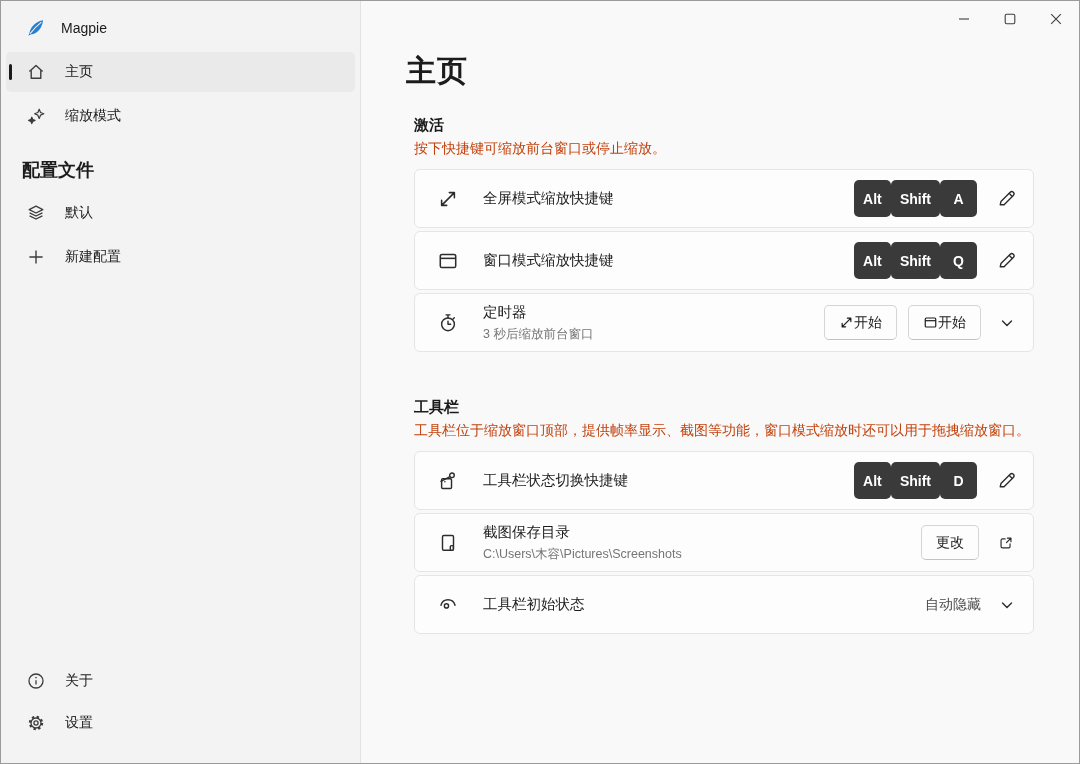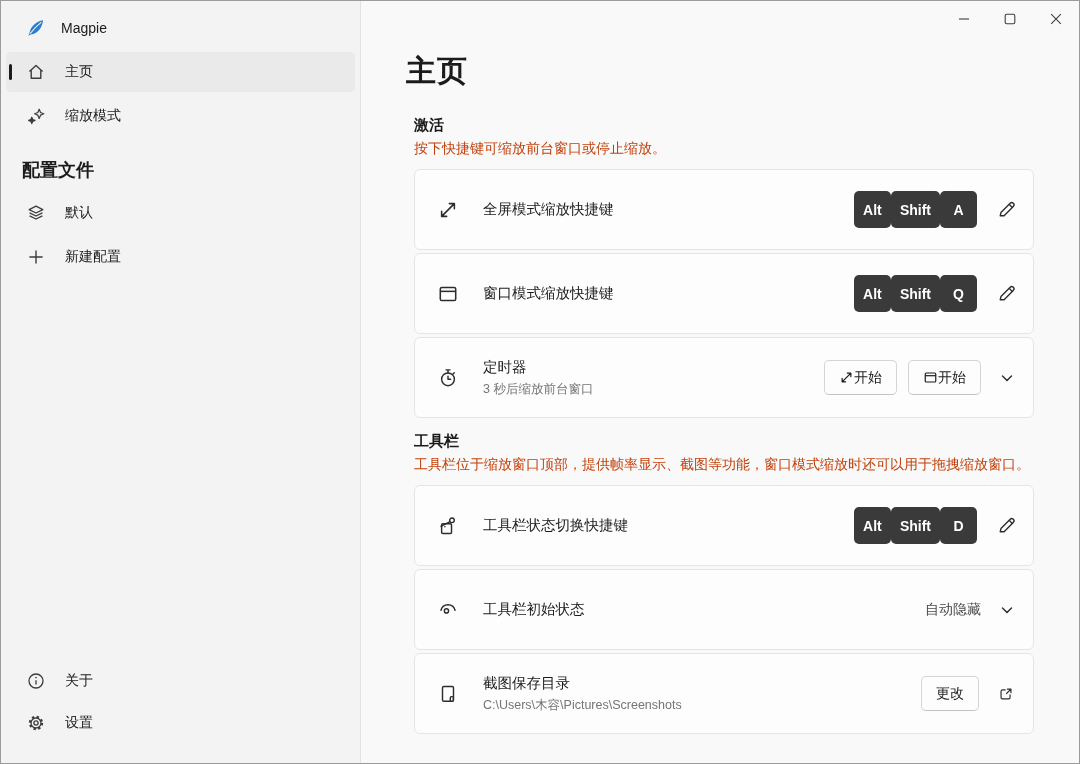--- a/index.html
+++ b/index.html
@@ -34,27 +34,27 @@
   .section-label{font-size:18px;font-weight:700;color:#1b1b1b;padding:20px 0 9px 21px;}
   .sidebar-spacer{flex:1;}
   .sidebar-footer{padding-bottom:18px;}
 
   
   .main{flex:1;position:relative;background:#f9f9f9;overflow:hidden;}
   .titlebar{position:absolute;top:0;right:0;display:flex;z-index:5;}
   .tb-btn{width:46px;height:36px;display:flex;align-items:center;justify-content:center;color:#3f3f3f;cursor:pointer;}
   .content{padding:50px 45px 0 45px;}
   .page-title{font-size:30px;font-weight:700;margin:0 0 24px 0;letter-spacing:1px;}
-  .section{margin-bottom:14px;padding-left:8px;}
+  .section{margin-bottom:46px;padding-left:8px;}
   .section-title{font-size:15px;font-weight:700;margin:0 0 3px 0;}
   .section-desc{font-size:14px;color:#c2410c;line-height:21px;margin:0 0 10px 0;}
   .cards{display:flex;flex-direction:column;gap:3px;}
   .card{
     background:#fdfdfd;border:1px solid #e5e5e5;border-radius:6px;
-    height:81px;box-sizing:border-box;display:flex;align-items:center;
+    height:59px;box-sizing:border-box;display:flex;align-items:center;
     padding:0 15px 0 21px;
   }
   .card-icon{width:24px;height:24px;margin-right:23px;display:flex;align-items:center;justify-content:center;color:#2c2c2c;}
   .card-text{flex:1;min-width:0;}
   .card-label{font-size:14.5px;color:#1b1b1b;}
   .card-desc{font-size:12.5px;color:#757575;margin-top:4px;font-family:"Liberation Sans","DejaVu Sans",sans-serif;}
   .keys{display:flex;align-items:center;margin-right:17px;}
   .key{
     background:#3a3a3a;color:#ffffff;font-weight:700;font-size:14px;
     height:37px;min-width:37px;padding:0 9px;border-radius:5px;box-sizing:border-box;
@@ -299,55 +299,55 @@
             <span class="edit-btn">
               <svg width="21" height="21" viewBox="0 0 20 20" fill="none" stroke="currentColor" stroke-width="1.3" stroke-linejoin="round">
                 <path d="M4 16 L4.7 12.9 L13.5 4.1 C14.3 3.3 15.7 3.3 16.5 4.1 C17.3 4.9 17.3 6.3 16.5 7.1 L7.7 15.9 L4 16 Z"></path>
                 <path d="M12.5 5.1 L15.5 8.1"></path>
               </svg>
             </span>
           </div>
 
           <div class="card">
             <span class="card-icon">
-              <svg width="22" height="22" viewBox="0 0 20 20" fill="none" stroke="currentColor" stroke-width="1.3" stroke-linecap="round">
-                <path d="M3.6 10.2 A 6.6 6.6 0 0 1 16.4 10.2"></path>
-                <circle cx="8.6" cy="10.8" r="1.9"></circle>
-              </svg>
-            </span>
-            <div class="card-text">
-              <div class="card-label">工具栏初始状态</div>
-            </div>
-            <span class="combo-value">自动隐藏</span>
-            <span class="chevron-btn">
-              <svg width="14" height="14" viewBox="0 0 14 14" fill="none" stroke="currentColor" stroke-width="1.4" stroke-linecap="round">
-                  <path d="M2.5 5 L7 9.5 L11.5 5"></path>
-                </svg>
-            </span>
-          </div>
-
-          <div class="card">
-            <span class="card-icon">
               <svg width="22" height="22" viewBox="0 0 20 20" fill="none" stroke="currentColor" stroke-width="1.3">
                 <rect x="5" y="3.2" width="10" height="13.4" rx="1.2"></rect>
                 <rect x="12.1" y="12.4" width="2.7" height="4.2" rx="0.9" fill="#f9f9f9"></rect>
               </svg>
             </span>
             <div class="card-text">
               <div class="card-label">截图保存目录</div>
               <div class="card-desc">C:\Users\木容\Pictures\Screenshots</div>
             </div>
             <button class="btn">
               <span>更改</span>
             </button>
             <span class="ext-btn">
               <svg width="18" height="18" viewBox="0 0 20 20" fill="none" stroke="currentColor" stroke-width="1.3" stroke-linecap="round" stroke-linejoin="round">
                 <path d="M9 5.5 H6 C5.2 5.5 4.5 6.2 4.5 7 V14 C4.5 14.8 5.2 15.5 6 15.5 H13 C13.8 15.5 14.5 14.8 14.5 14 V11"></path>
                 <path d="M11.5 4.5 H15.5 V8.5 M15.3 4.7 L10.5 9.5"></path>
               </svg>
             </span>
           </div>
 
+          <div class="card">
+            <span class="card-icon">
+              <svg width="22" height="22" viewBox="0 0 20 20" fill="none" stroke="currentColor" stroke-width="1.3" stroke-linecap="round">
+                <path d="M3.6 10.2 A 6.6 6.6 0 0 1 16.4 10.2"></path>
+                <circle cx="8.6" cy="10.8" r="1.9"></circle>
+              </svg>
+            </span>
+            <div class="card-text">
+              <div class="card-label">工具栏初始状态</div>
+            </div>
+            <span class="combo-value">自动隐藏</span>
+            <span class="chevron-btn">
+              <svg width="14" height="14" viewBox="0 0 14 14" fill="none" stroke="currentColor" stroke-width="1.4" stroke-linecap="round">
+                  <path d="M2.5 5 L7 9.5 L11.5 5"></path>
+                </svg>
+            </span>
+          </div>
+
         </div>
       </div>
     </div>
   </div>
 </div>
 
 </body></html>

